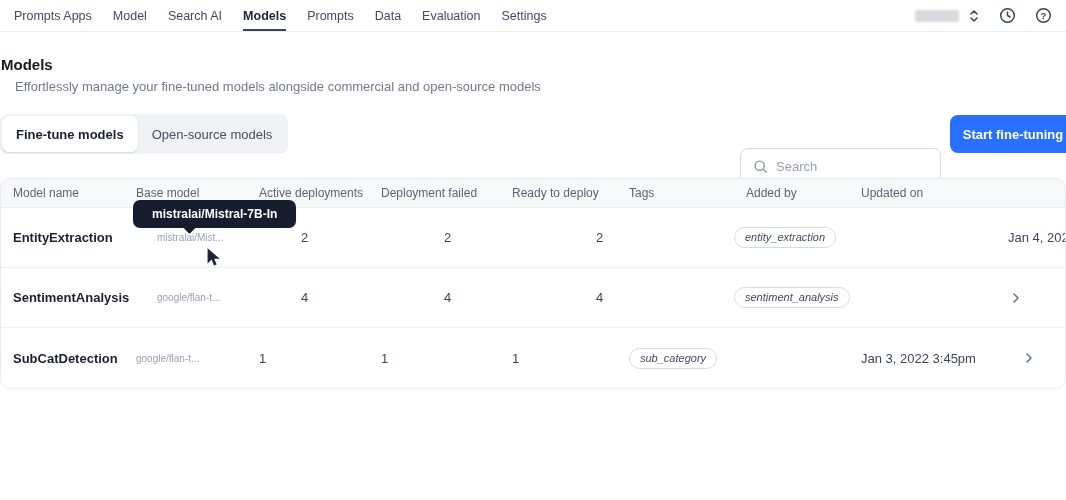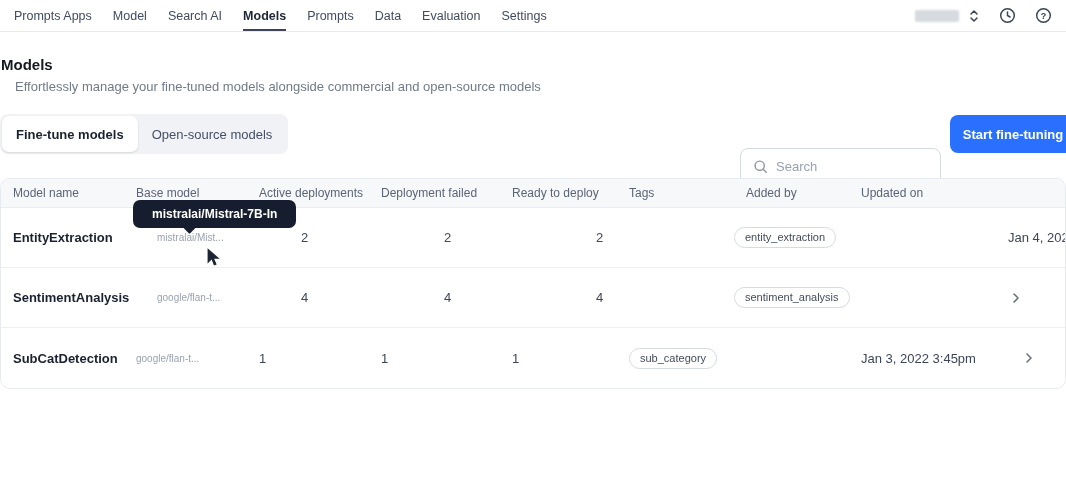--- a/index.html
+++ b/index.html
@@ -98,21 +98,21 @@
   }
   .tbody-row { height: 60px; background: #fff; }
   .tbody-row:not(:last-child) { border-bottom: 1px solid #edeff3; gap: 21px; }
 
   .cell-model { font-size: 13px; font-weight: 700; color: #1b2130; }
   .cell-base { font-size: 10px; color: #9aa2b1; }
   .cell-num { font-size: 13px; color: #3d4659; }
   .tag-pill {
     display: inline-flex; align-items: center; width: max-content;
     border: 1px solid #d6dae2; border-radius: 999px;
-    padding: 3px 10px 4px; font-size: 11px; color: #424c5e; background: #fff;
+    padding: 3px 10px 4px; font-size: 11px; color: #424c5e; background: #fff; font-style: italic;
   }
   .redacted-md {
     width: 100px; height: 13px; border-radius: 3px;
     background: #c9cdd3; filter: blur(0.6px);
   }
   .cell-date { font-size: 13px; color: #3d4659; }
   .cell-chevron { display: flex; align-items: center; }
 
   
   .tooltip {

